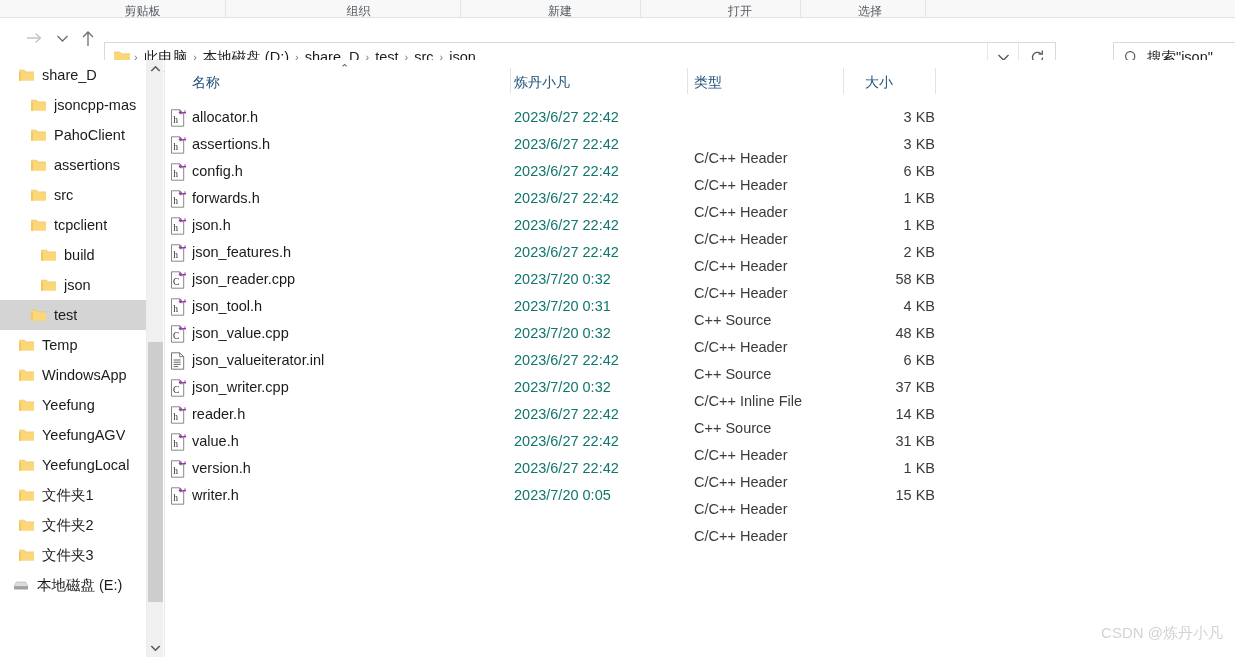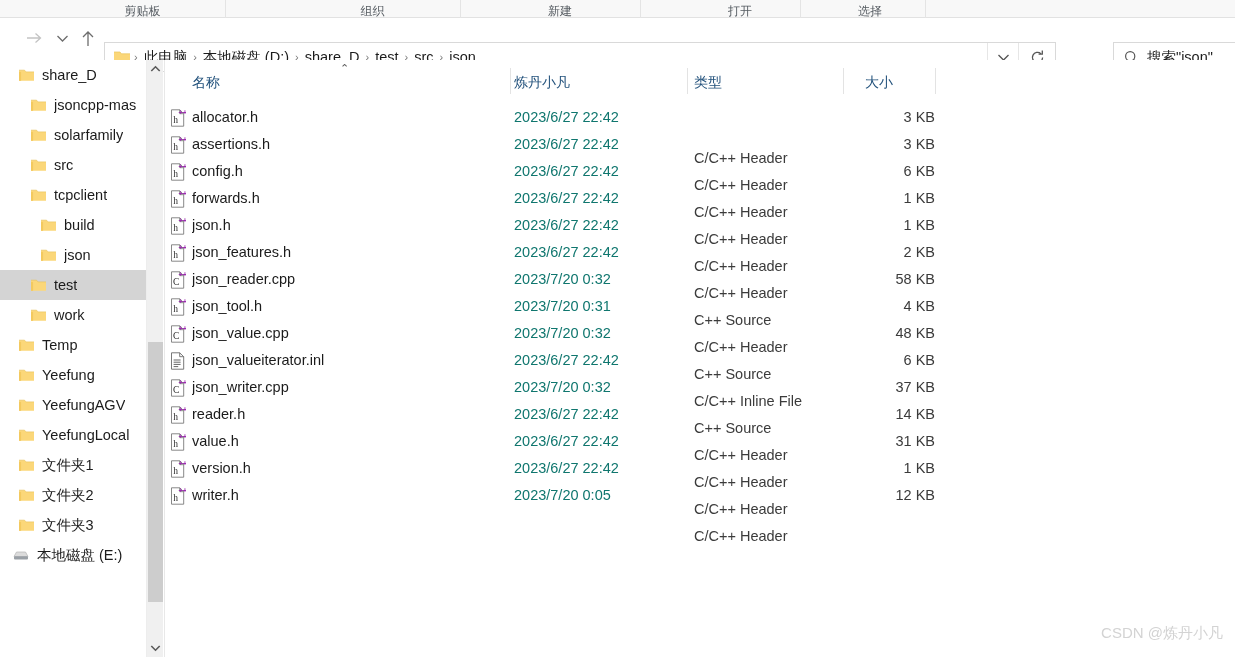--- a/index.html
+++ b/index.html
@@ -236,21 +236,21 @@
   }
 </style>
 </head>
 <body>
 
 <div id="app">
 
   <div class="ribbon">
     <div class="ribbon-groups" id="ribbon-groups">
         <div class="ribbon-group" style="left: 60px; width: 165px;">剪贴板</div>
-        <div class="ribbon-group" style="left: 285px; width: 175px;">组织</div>
+        <div class="ribbon-group" style="left: 271px; width: 175px;">组织</div>
         <div class="ribbon-group" style="left: 480px; width: 160px;">新建</div>
         <div class="ribbon-group" style="left: 680px; width: 120px;">打开</div>
         <div class="ribbon-group" style="left: 815px; width: 110px;">选择</div>
         <div class="ribbon-sep" style="left: 225px;"></div>
         <div class="ribbon-sep" style="left: 460px;"></div>
         <div class="ribbon-sep" style="left: 640px;"></div>
         <div class="ribbon-sep" style="left: 800px;"></div>
         <div class="ribbon-sep" style="left: 925px;"></div>
       </div>
   </div>
@@ -342,21 +342,31 @@
         <span class="tree-label">jsoncpp-mas</span>
       </div>
       <div class="tree-item">
         <span class="folder-ico" style="margin-left: 30px;">
           <svg width="17" height="15" viewBox="0 0 17 15">
             <path d="M1 2.2 h5.6 l1.3 1.7 H16 V12.8 H1 Z" fill="#fbd779"></path>
             <path d="M1 2.2 h5.6 l1.3 1.7 H16" fill="none" stroke="#e9c45e" stroke-width="0.7"></path>
             <rect x="1" y="3.9" width="2.1" height="8.9" fill="#f3c95f"></rect>
           </svg>
         </span>
-        <span class="tree-label">solarfamily</span>
+        <span class="tree-label">PahoClient</span>
+      </div>
+      <div class="tree-item">
+        <span class="folder-ico" style="margin-left: 30px;">
+          <svg width="17" height="15" viewBox="0 0 17 15">
+            <path d="M1 2.2 h5.6 l1.3 1.7 H16 V12.8 H1 Z" fill="#fbd779"></path>
+            <path d="M1 2.2 h5.6 l1.3 1.7 H16" fill="none" stroke="#e9c45e" stroke-width="0.7"></path>
+            <rect x="1" y="3.9" width="2.1" height="8.9" fill="#f3c95f"></rect>
+          </svg>
+        </span>
+        <span class="tree-label">assertions</span>
       </div>
       <div class="tree-item">
         <span class="folder-ico" style="margin-left: 30px;">
           <svg width="17" height="15" viewBox="0 0 17 15">
             <path d="M1 2.2 h5.6 l1.3 1.7 H16 V12.8 H1 Z" fill="#fbd779"></path>
             <path d="M1 2.2 h5.6 l1.3 1.7 H16" fill="none" stroke="#e9c45e" stroke-width="0.7"></path>
             <rect x="1" y="3.9" width="2.1" height="8.9" fill="#f3c95f"></rect>
           </svg>
         </span>
         <span class="tree-label">src</span>
@@ -395,38 +405,38 @@
         <span class="folder-ico" style="margin-left: 30px;">
           <svg width="17" height="15" viewBox="0 0 17 15">
             <path d="M1 2.2 h5.6 l1.3 1.7 H16 V12.8 H1 Z" fill="#fbd779"></path>
             <path d="M1 2.2 h5.6 l1.3 1.7 H16" fill="none" stroke="#e9c45e" stroke-width="0.7"></path>
             <rect x="1" y="3.9" width="2.1" height="8.9" fill="#f3c95f"></rect>
           </svg>
         </span>
         <span class="tree-label">test</span>
       </div>
       <div class="tree-item">
-        <span class="folder-ico" style="margin-left: 30px;">
-          <svg width="17" height="15" viewBox="0 0 17 15">
-            <path d="M1 2.2 h5.6 l1.3 1.7 H16 V12.8 H1 Z" fill="#fbd779"></path>
-            <path d="M1 2.2 h5.6 l1.3 1.7 H16" fill="none" stroke="#e9c45e" stroke-width="0.7"></path>
-            <rect x="1" y="3.9" width="2.1" height="8.9" fill="#f3c95f"></rect>
-          </svg>
-        </span>
-        <span class="tree-label">work</span>
-      </div>
-      <div class="tree-item">
         <span class="folder-ico" style="margin-left: 18px;">
           <svg width="17" height="15" viewBox="0 0 17 15">
             <path d="M1 2.2 h5.6 l1.3 1.7 H16 V12.8 H1 Z" fill="#fbd779"></path>
             <path d="M1 2.2 h5.6 l1.3 1.7 H16" fill="none" stroke="#e9c45e" stroke-width="0.7"></path>
             <rect x="1" y="3.9" width="2.1" height="8.9" fill="#f3c95f"></rect>
           </svg>
         </span>
         <span class="tree-label">Temp</span>
+      </div>
+      <div class="tree-item">
+        <span class="folder-ico" style="margin-left: 18px;">
+          <svg width="17" height="15" viewBox="0 0 17 15">
+            <path d="M1 2.2 h5.6 l1.3 1.7 H16 V12.8 H1 Z" fill="#fbd779"></path>
+            <path d="M1 2.2 h5.6 l1.3 1.7 H16" fill="none" stroke="#e9c45e" stroke-width="0.7"></path>
+            <rect x="1" y="3.9" width="2.1" height="8.9" fill="#f3c95f"></rect>
+          </svg>
+        </span>
+        <span class="tree-label">WindowsApp</span>
       </div>
       <div class="tree-item">
         <span class="folder-ico" style="margin-left: 18px;">
           <svg width="17" height="15" viewBox="0 0 17 15">
             <path d="M1 2.2 h5.6 l1.3 1.7 H16 V12.8 H1 Z" fill="#fbd779"></path>
             <path d="M1 2.2 h5.6 l1.3 1.7 H16" fill="none" stroke="#e9c45e" stroke-width="0.7"></path>
             <rect x="1" y="3.9" width="2.1" height="8.9" fill="#f3c95f"></rect>
           </svg>
         </span>
         <span class="tree-label">Yeefung</span>
@@ -691,19 +701,19 @@
         <div class="row">
           <span class="row-icon"><svg width="16" height="18" viewBox="0 0 16 18">
               <path d="M1.5 0.8 h8.2 l4 3.9 V17.2 H1.5 Z" fill="#ffffff" stroke="#7a7a7a" stroke-width="0.9"></path>
               <path d="M9.7 0.8 V4.7 h4" fill="none" stroke="#7a7a7a" stroke-width="0.9"></path>
               <text x="3.2" y="13.6" font-family="Liberation Serif, serif" font-size="9.5" fill="#2b2b2b">h</text>
               <text x="8.4" y="5.6" font-family="Liberation Sans, sans-serif" font-size="7.5" font-weight="bold" fill="#9b2fae">++</text>
             </svg></span>
           <span class="cell cell-name">writer.h</span>
           <span class="cell cell-date">2023/7/20 0:05</span>
           <span class="cell cell-type">C/C++ Header</span>
-          <span class="cell cell-size">12 KB</span>
+          <span class="cell cell-size">15 KB</span>
         </div>
       </div>
   </div>
 
   <div class="watermark">CSDN @炼丹小凡</div>
 </div>
 
 </body></html>

